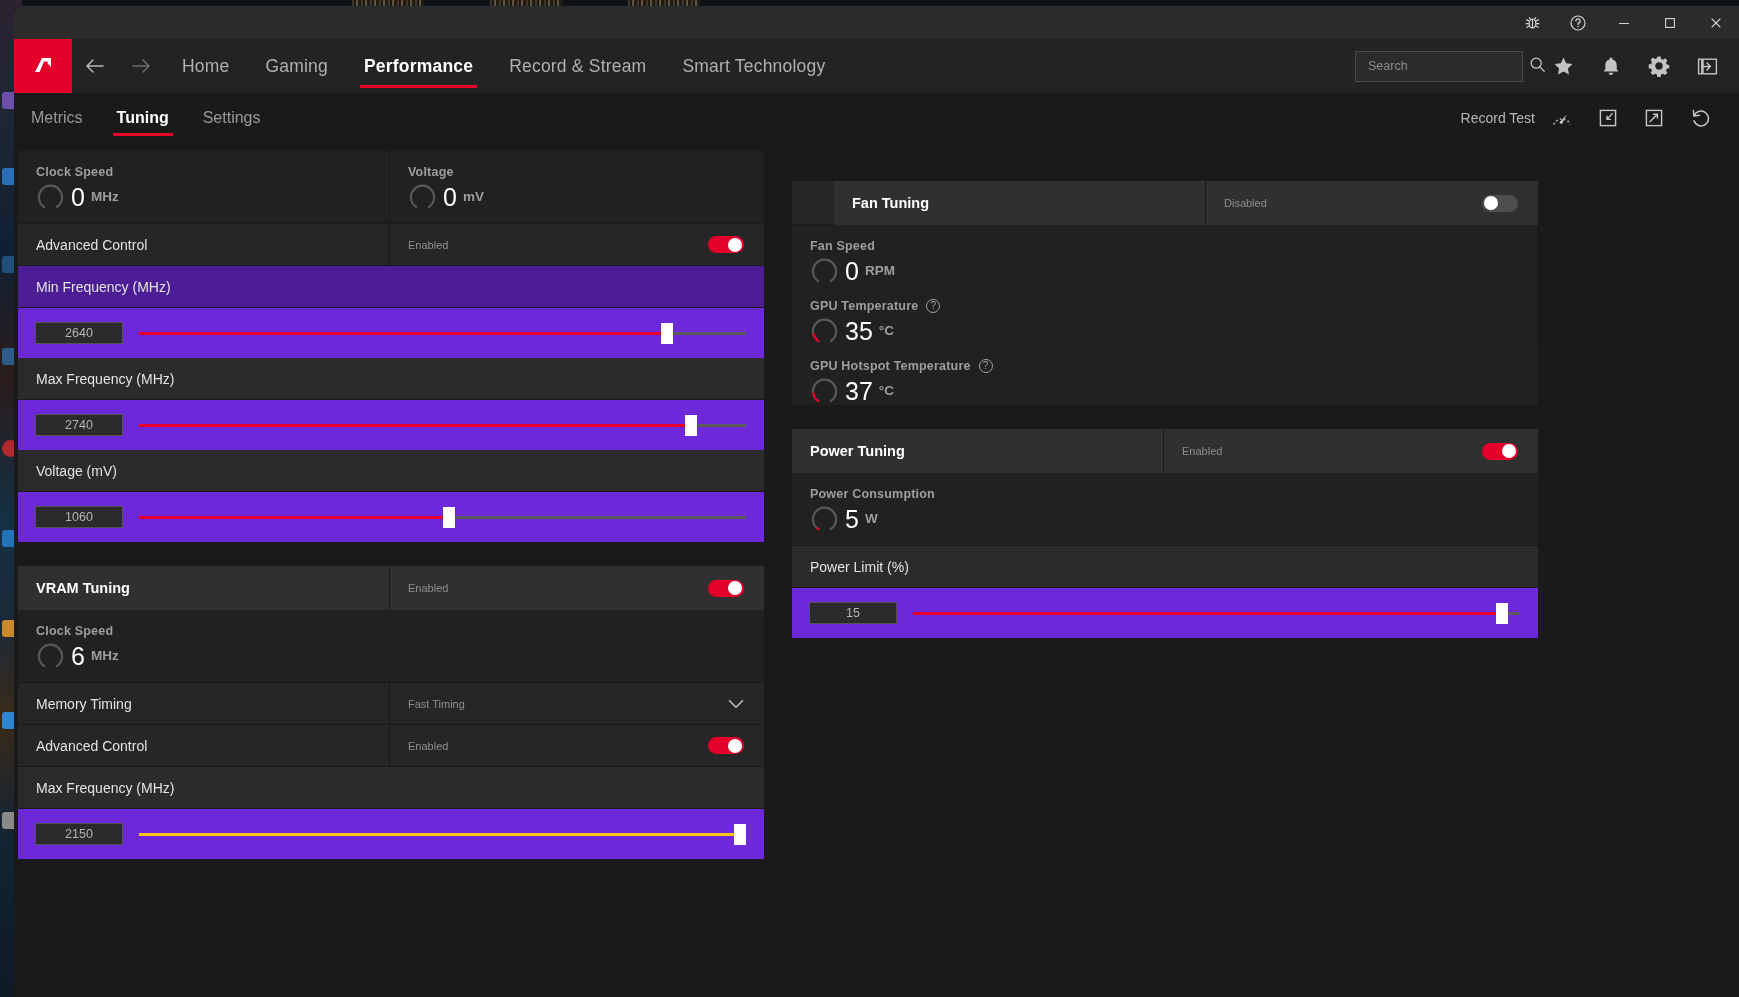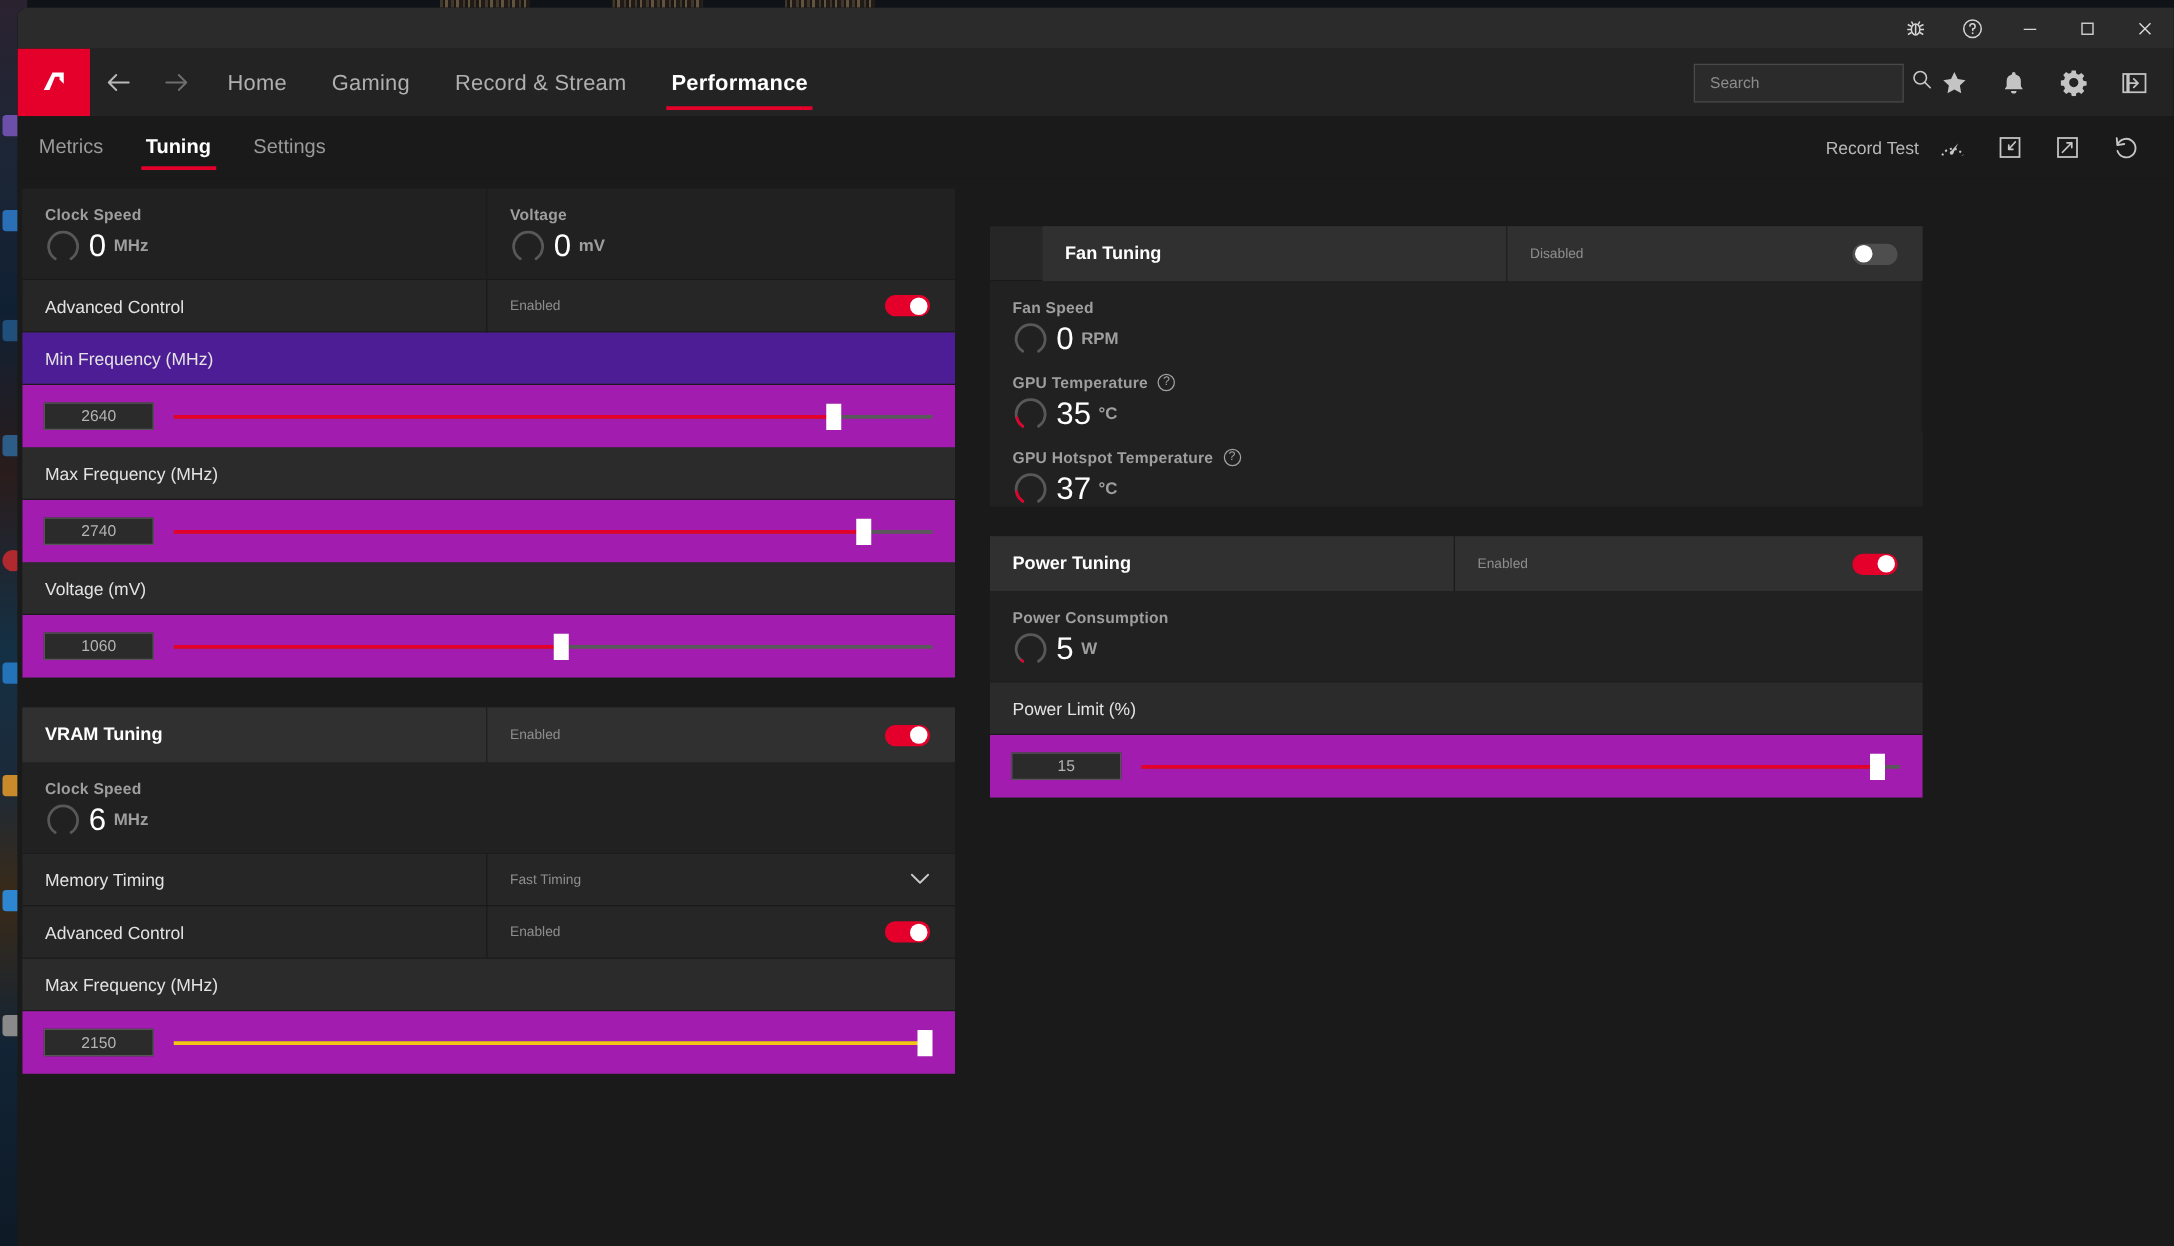--- a/index.html
+++ b/index.html
@@ -154,21 +154,21 @@
             margin-left:auto; margin-right:20px; }
   .toggle.on  { background:#e4002b; }
   .toggle.off { background:#4e4e4e; }
   .toggle .knob { position:absolute; top:1.5px; width:14px; height:14px;
                   border-radius:50%; background:#ffffff; }
   .toggle.on  .knob { right:2px; }
   .toggle.off .knob { left:2px; }
 
   .chev { margin-left:auto; margin-right:20px; color:#c9c9c9; }
 
-  .slider-row { height:50px; display:flex; align-items:center; background:#a21caf; }
+  .slider-row { height:50px; display:flex; align-items:center; background:#6d28d9; }
   .slider-box {
     width:88px; height:22px; flex:0 0 88px; margin-left:17px;
     border:1px solid #555555; background:#2b2b2b;
     display:flex; align-items:center; justify-content:center;
     font-size:12.5px; color:#b4b4b4;
   }
   .slider-track {
     position:relative; height:3px; margin-left:16px; margin-right:18px;
     flex:1; background:#5a5a5a;
   }
@@ -257,25 +257,28 @@
       <svg width="22" height="18" viewBox="0 0 22 18" fill="none" stroke="currentColor" stroke-width="1.5">
         <path d="M13 3 L19 9 L13 15 M19 9 H3" stroke-linecap="round" stroke-linejoin="round"></path>
       </svg>
     </div>
     <div class="navitem">
         <span>Home</span>
       </div>
     <div class="navitem">
         <span>Gaming</span>
       </div>
+    <div class="navitem active">
+        <span>Performance</span>
+      </div>
     <div class="navitem">
         <span>Record &amp; Stream</span>
       </div>
-    <div class="navitem active">
-        <span>Performance</span>
+    <div class="navitem">
+        <span>Smart Technology</span>
       </div>
 
     <div id="navright">
       <div id="searchbox">
         <input type="text" placeholder="Search" style="">
         <span>
           <svg width="17" height="17" viewBox="0 0 17 17" fill="none" stroke="#c8c8c8" stroke-width="1.3">
             <circle cx="7.2" cy="7.2" r="5"></circle>
               <path d="M10.9 10.9 L15.2 15.2" stroke-linecap="round"></path>
           </svg>

